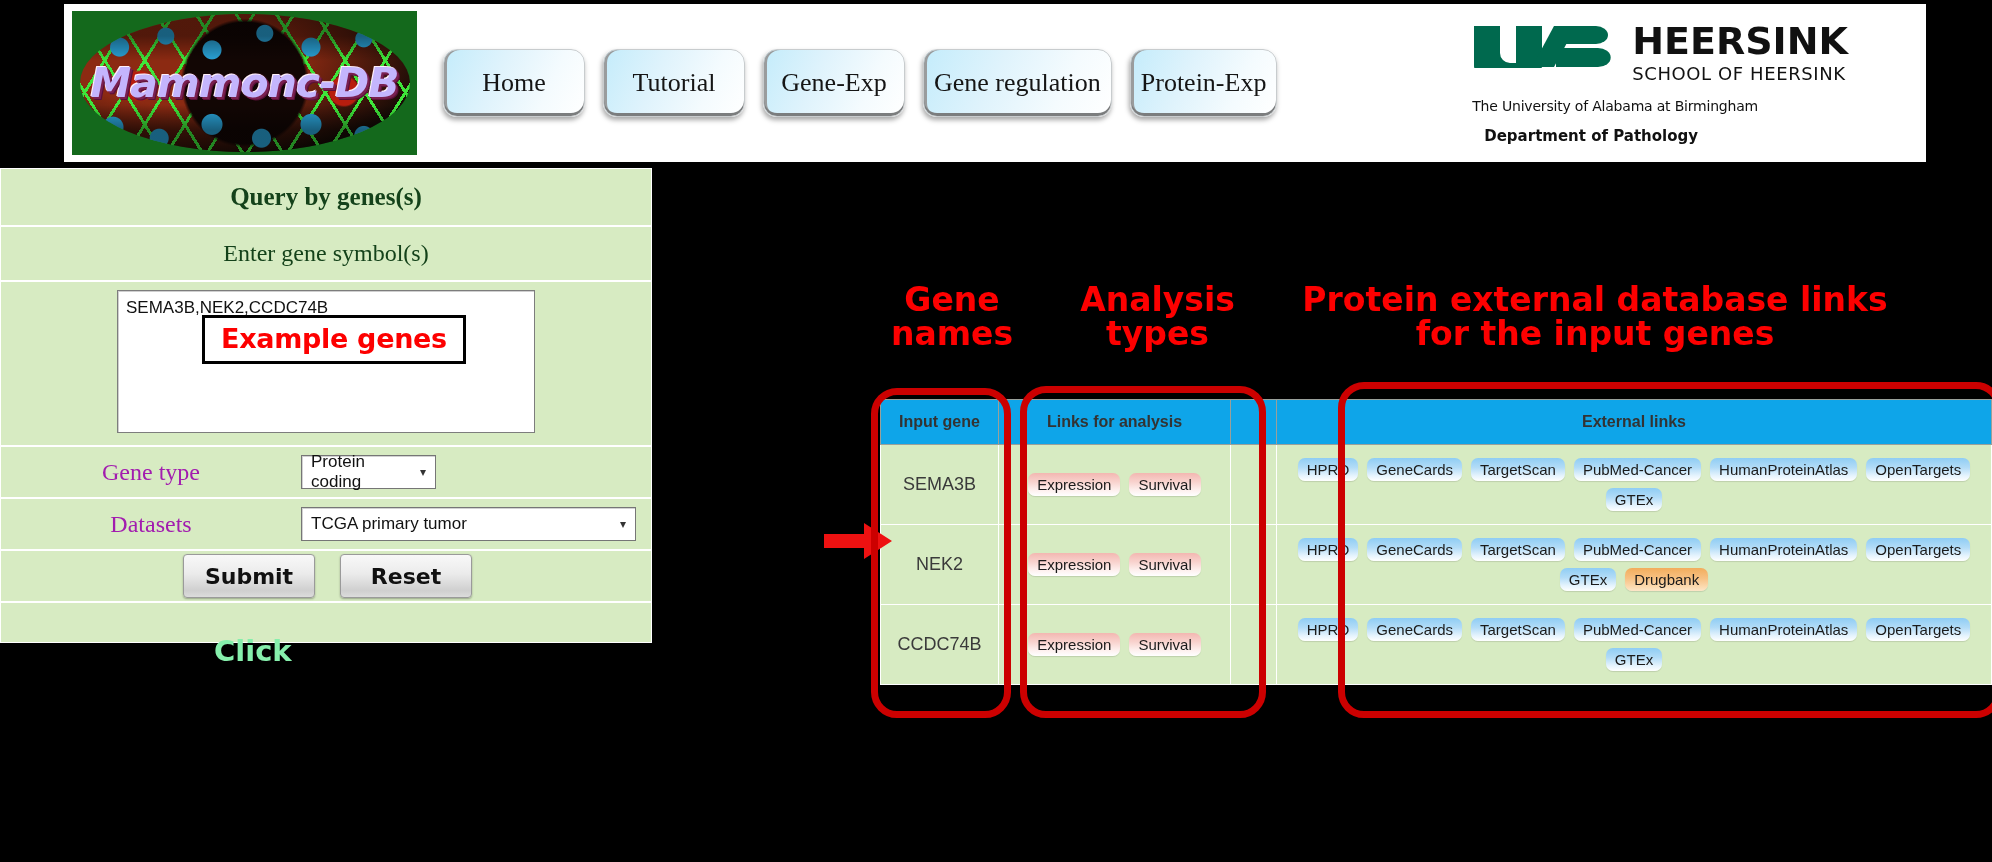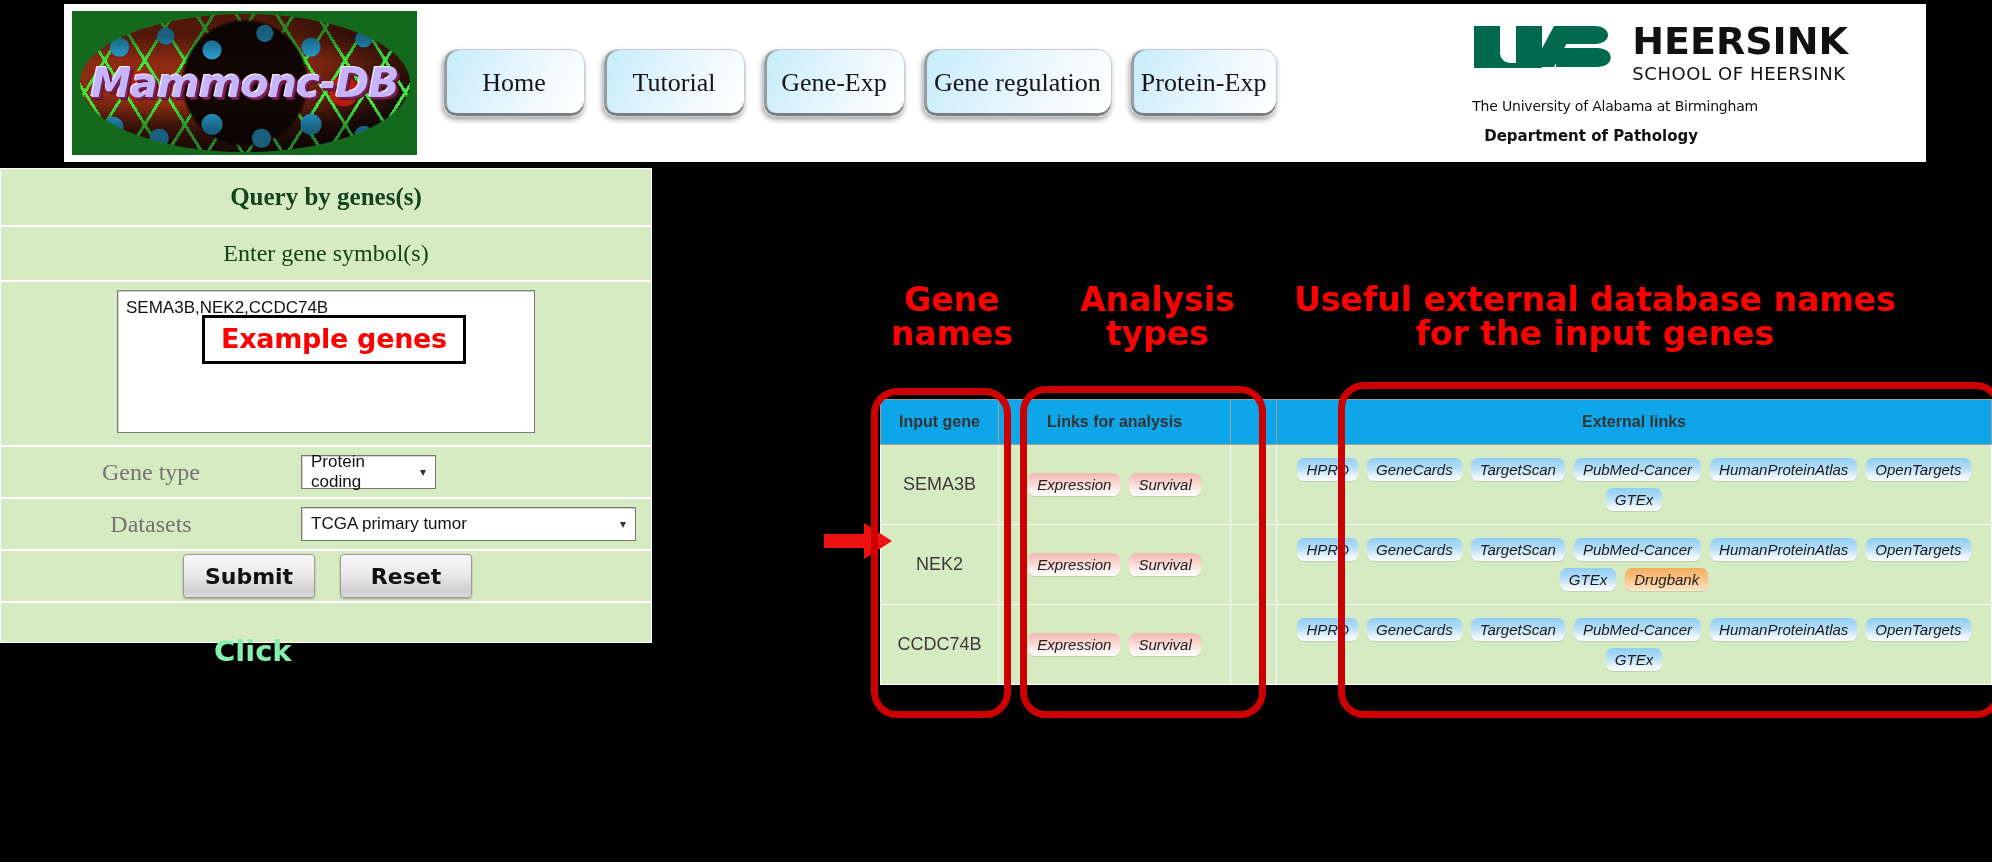--- a/index.html
+++ b/index.html
@@ -133,21 +133,21 @@
     padding:5px 16px 7px;
     font-family:"DejaVu Sans", sans-serif;
     font-weight:bold;font-size:27px;color:#fd0000;
     letter-spacing:-.3px;
     z-index:6;
   }
   .qfieldrow{
     height:52px;display:flex;align-items:center;
   }
   .qlabel{
-    width:300px;text-align:center;font-size:24px;color:#737373;
+    width:300px;text-align:center;font-size:24px;color:#a21caf;
   }
   .sel{
     background:#fff;border:1px solid #767676;
     box-shadow:1px 1px 0 #d2d2d2 inset;
     font-family:"Liberation Sans", sans-serif;
     font-size:17px;color:#111;
     display:flex;align-items:center;justify-content:space-between;
     padding:0 9px;box-sizing:border-box;height:34px;cursor:pointer;
   }
   #sel-genetype{width:135px;}
@@ -202,21 +202,21 @@
   }
   table.res td{
     background:#d7ebc2;
     border:1px solid #ffffff;
     height:77px;vertical-align:middle;text-align:center;
     color:#3a3a3a;font-size:18px;
   }
   .col-gene{width:118px;}
   .col-links{width:232px;}
   .col-spacer{width:46px;}
-  .badges{display:flex;flex-wrap:wrap;justify-content:center;align-items:center;gap:7px 9px;padding:4px 8px;font-style:italic;}
+  .badges{display:flex;flex-wrap:wrap;justify-content:center;align-items:center;gap:7px 9px;padding:4px 8px;}
   .badge{
     display:inline-flex;align-items:center;justify-content:center;
     border-radius:7px;padding:3px 9px;
     font-size:15px;color:#1b1b1b;white-space:nowrap;cursor:pointer;
     box-shadow:0 1px 1px rgba(0,0,0,.12);
   }
   .badge.pink{background:linear-gradient(180deg,#f3b7b1 0%,#f8d2cd 38%,#fdeeec 72%,#ffffff 100%);}
   .badge.blue{background:linear-gradient(180deg,#8fcdf4 0%,#b3dcf7 42%,#e4f3fd 76%,#ffffff 100%);}
   .badge.orange{background:linear-gradient(180deg,#f2ad5c 0%,#f7c183 45%,#fbd9ae 80%,#fde6c8 100%);}
 </style>
@@ -299,21 +299,21 @@
 
 <div class="annot" id="an-gene">
   <div>Gene</div>
   <div>names</div>
 </div>
 <div class="annot" id="an-analysis">
   <div>Analysis</div>
   <div>types</div>
 </div>
 <div class="annot" id="an-ext">
-  <div>Useful external database names</div>
+  <div>Protein external database links</div>
   <div>for the input genes</div>
 </div>
 
 <div id="results">
   <table class="res">
     <colgroup>
       <col class="col-gene">
         <col class="col-links">
         <col class="col-spacer">
         <col>

